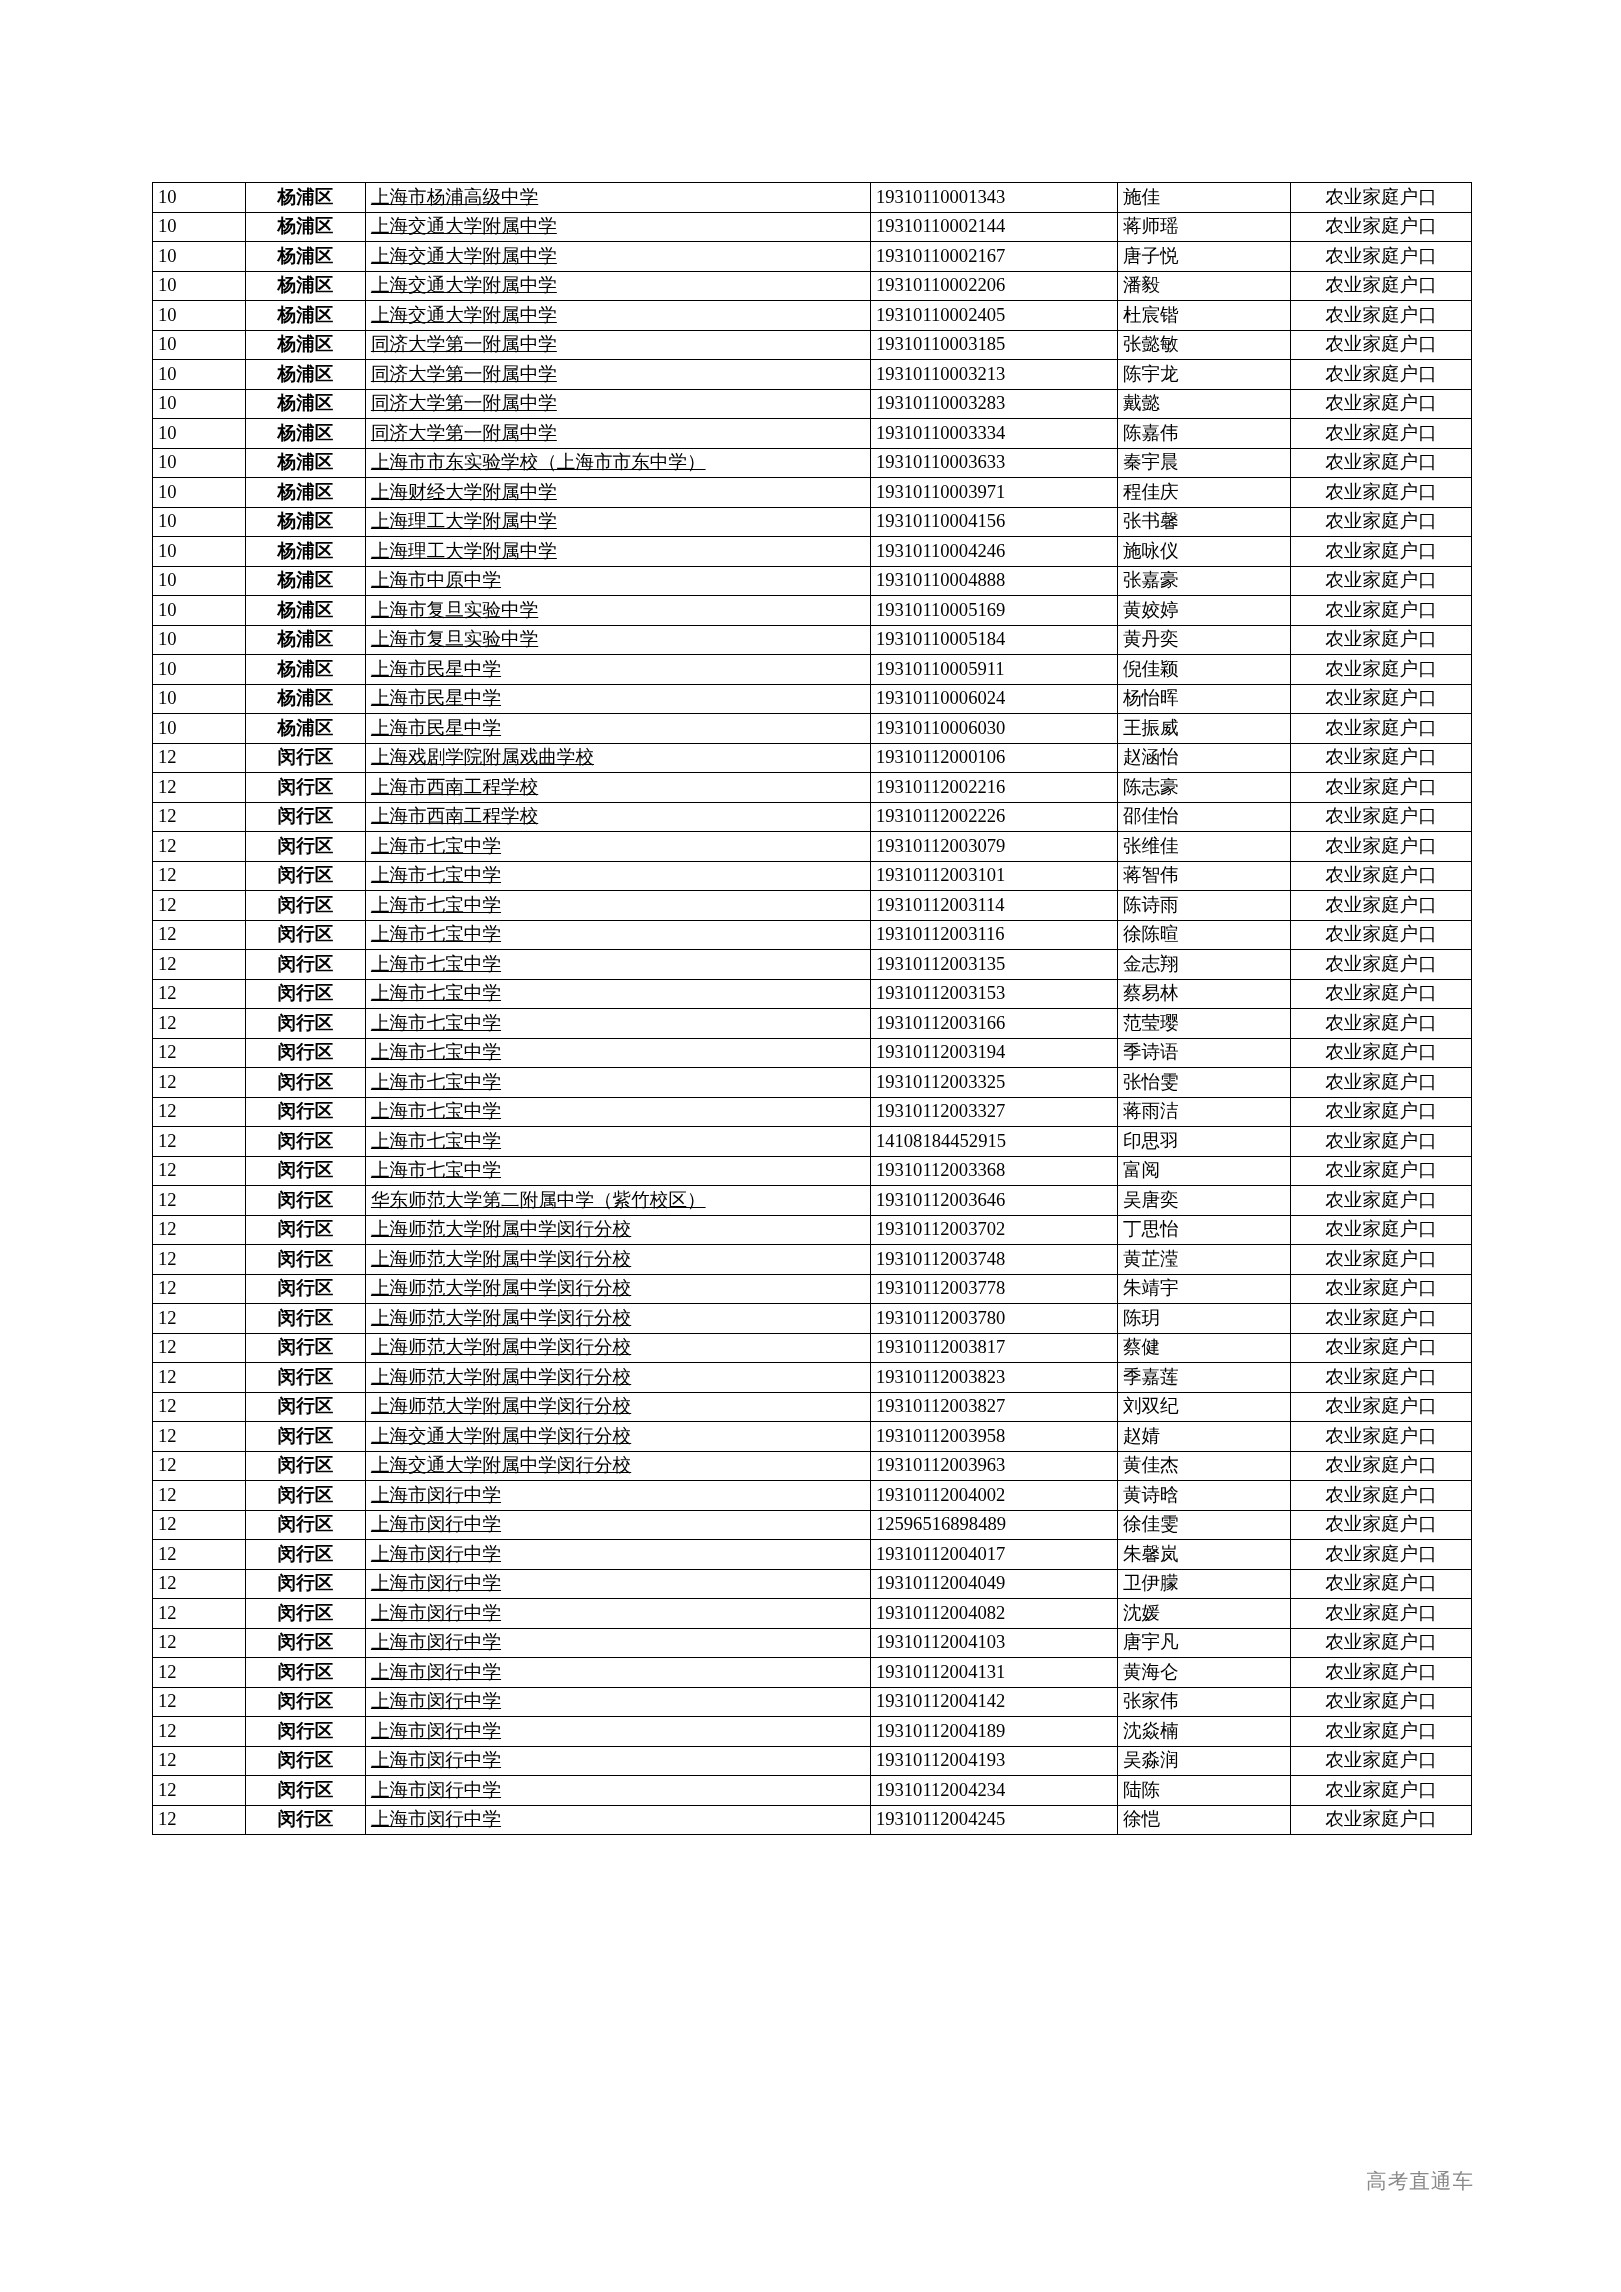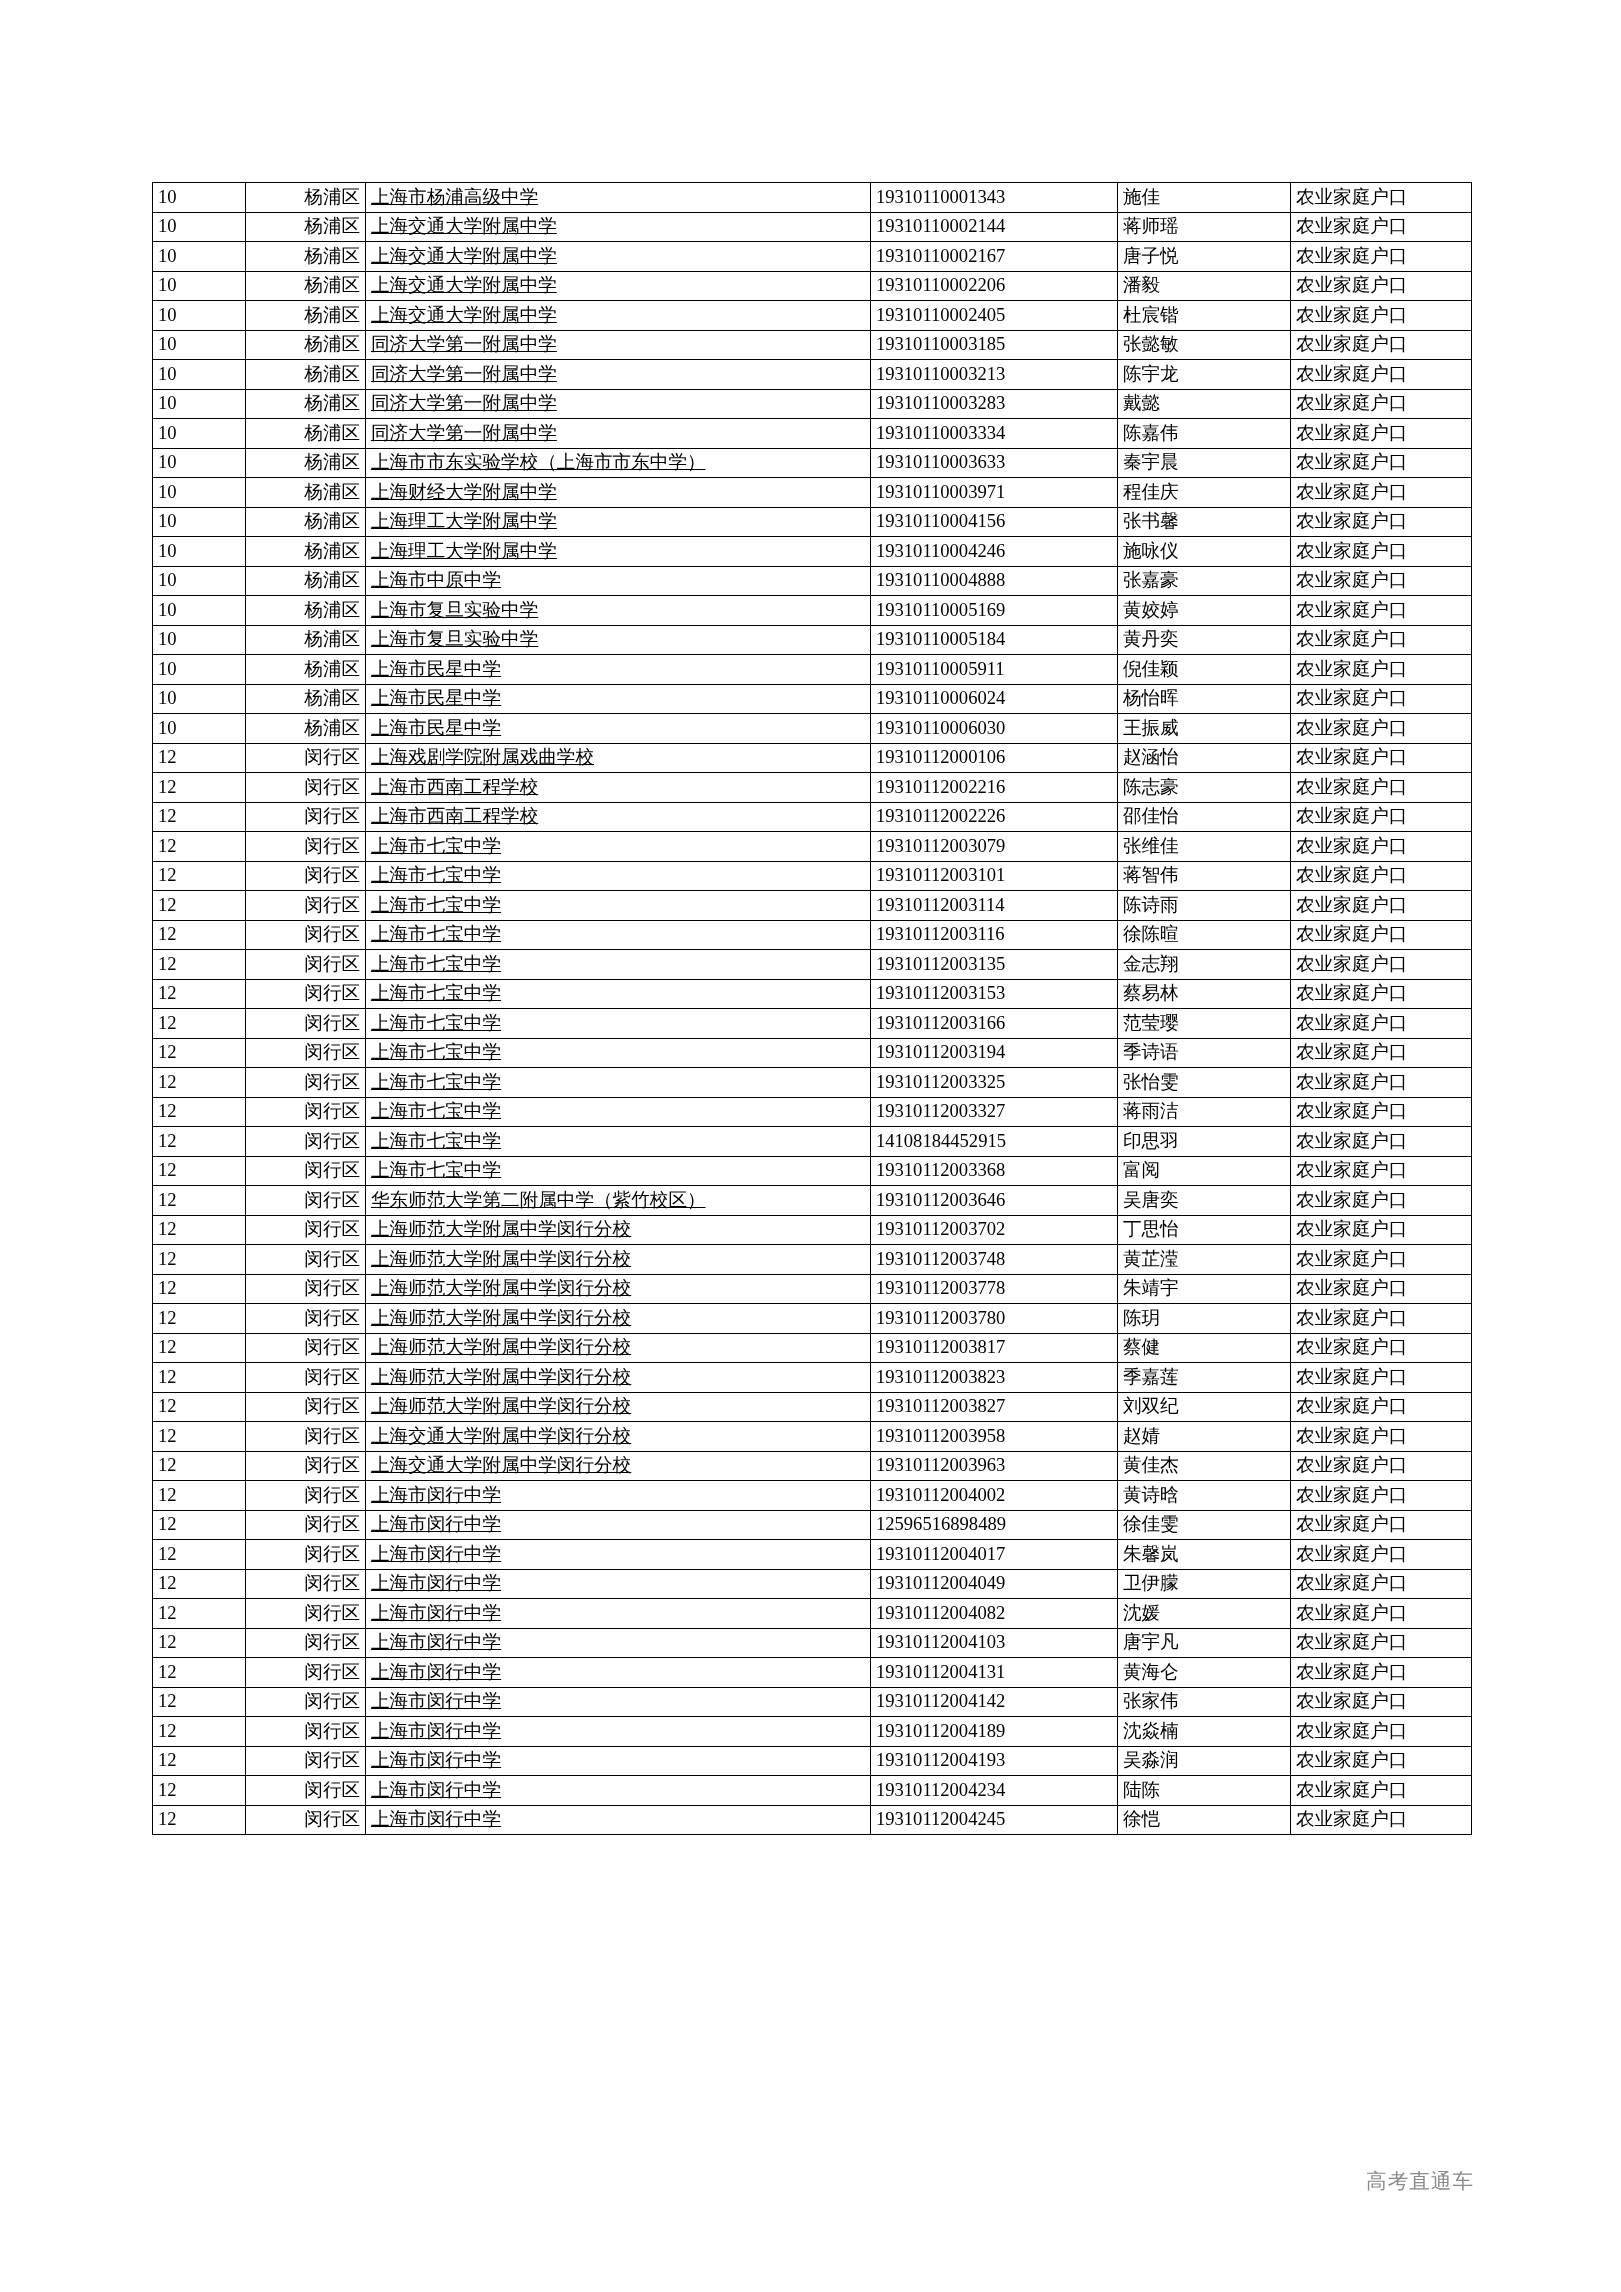--- a/index.html
+++ b/index.html
@@ -46,25 +46,25 @@
     font-family: "Liberation Serif", "DejaVu Serif", serif;
   }
   col.c-code  { width: 93px; }
   col.c-dist  { width: 120px; }
   col.c-school{ width: 505px; }
   col.c-exam  { width: 247px; }
   col.c-name  { width: 173px; }
   col.c-type  { width: 181px; }
 
   td.code   { text-align: left; padding-left: 7.8px; }
-  td.dist   { text-align: right; padding-left: 7.8px; }
+  td.dist   { text-align: center; padding-left: 7.8px; font-weight: bold; }
   td.school { text-align: left; padding-left: 7.8px; text-decoration: underline; }
   td.exam   { text-align: left; padding-left: 7.8px; font-family: "Liberation Sans", "DejaVu Sans", sans-serif; font-size: 18.6px; margin-top: 48px; }
   td.name   { text-align: left; padding-left: 7.8px; }
-  td.type   { text-align: left; padding-left: 7.8px; }
+  td.type   { text-align: center; padding-left: 7.8px; }
 
   .watermark {
     position: absolute;
     right: 147px;
     bottom: 98px;
     font-size: 20.6px;
     color: #8a8a8a;
     font-family: "Liberation Sans", "DejaVu Sans", sans-serif;
     letter-spacing: 1px;
   }

